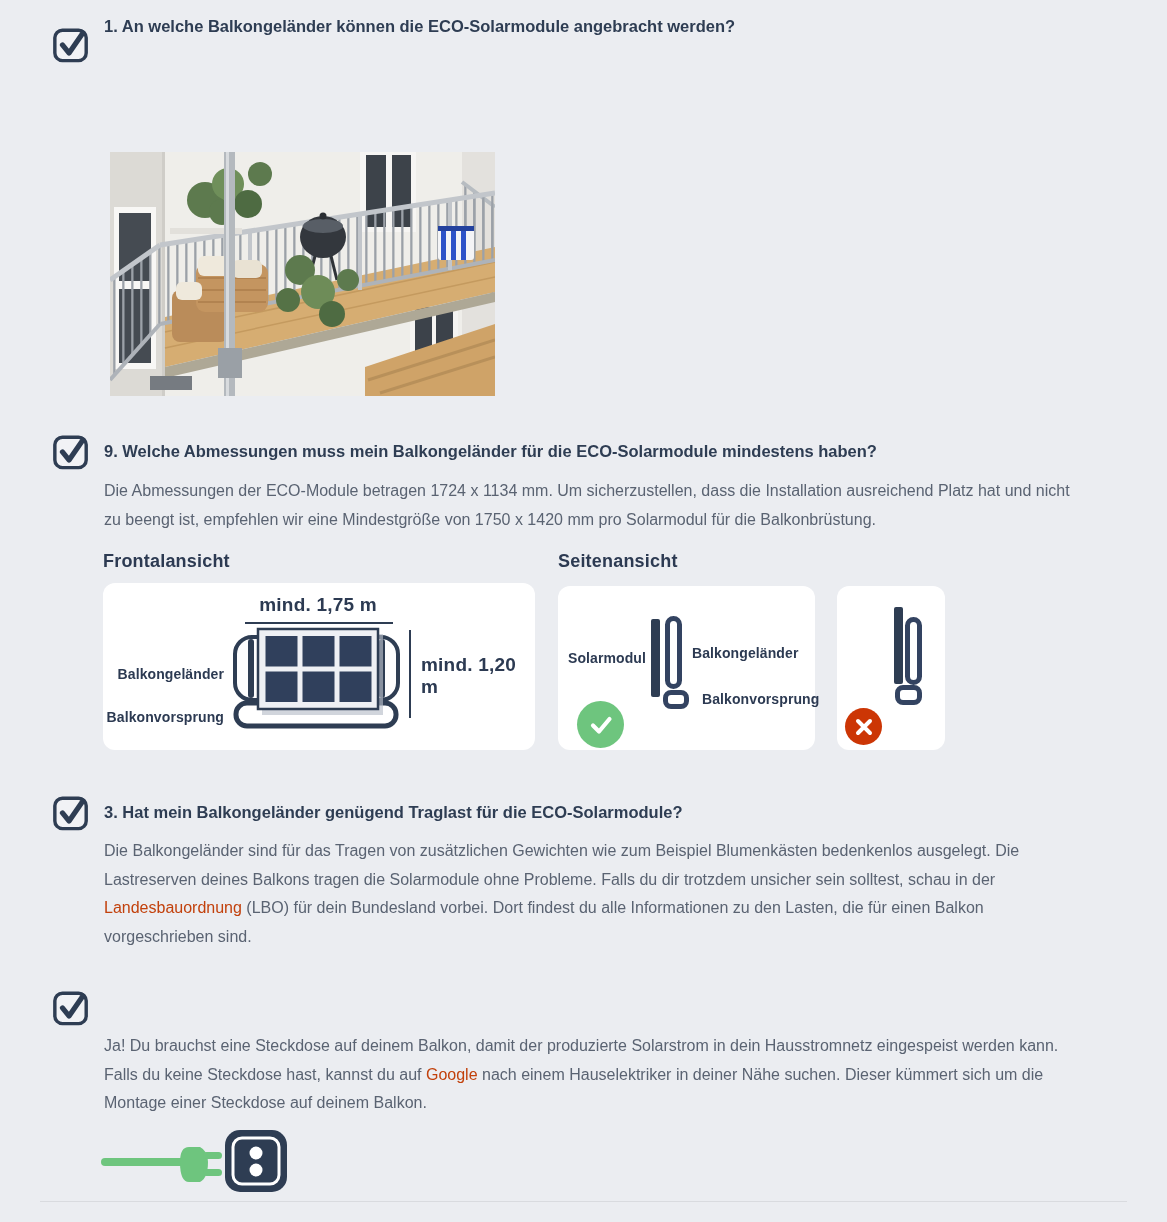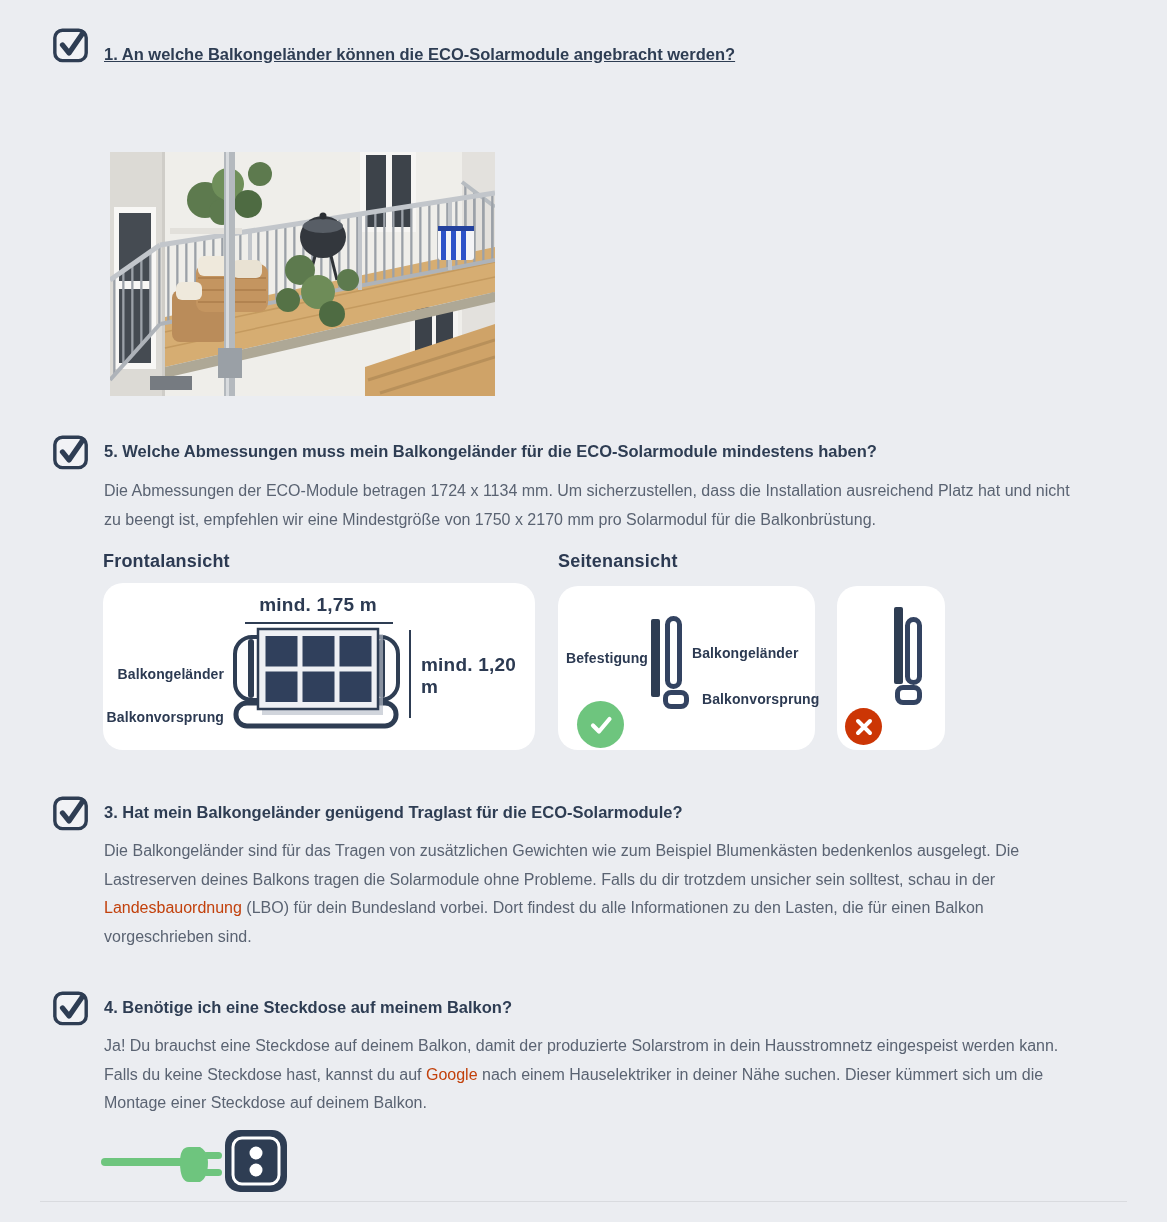--- a/index.html
+++ b/index.html
@@ -22,21 +22,21 @@
   }
   .green-link { color:#c2410c; text-decoration:none; cursor:pointer; }
 
   
   .photo { width:385px; height:244px; overflow:hidden; }
 
   
   .diagram-title {
     font-size:18px; font-weight:bold; color:#2c3a52; text-align:left; letter-spacing:.2px;
   }
-  .card { background:#ffffff; border-radius:20px; }
+  .card { background:#ffffff; border-radius:12px; }
   .diag-label { font-size:14px; font-weight:bold; color:#2c3a52; letter-spacing:.1px; }
   .mind-label { font-size:19px; font-weight:bold; color:#2c3a52; letter-spacing:.2px; }
   .hline { height:2px; background:#2e3d53; }
   .vline { width:2px; background:#2e3d53; }
 
   .sv-bar { background:#2e3d53; border-radius:2px; }
   .sv-rail { border:5px solid #334361; border-radius:9px; background:transparent; }
   .sv-ledge { border:5px solid #334361; border-radius:8px; background:#ffffff; }
 
   .status-circle { border-radius:50%; display:flex; align-items:center; justify-content:center; }
@@ -47,21 +47,21 @@
 <body>
 
 <div class="page">
 
   <div class="abs checkbox" style="left:52px; top:25px;">
     <svg width="38" height="38" viewBox="0 0 40 40">
       <rect x="3" y="5.5" width="33" height="32" rx="8" fill="#f1f2f5" stroke="#2e3d53" stroke-width="3.6"></rect>
       <path d="M11 21 L18 29.5 L32.5 8.5" fill="none" stroke="#2e3d53" stroke-width="5.4" stroke-linecap="round" stroke-linejoin="round"></path>
     </svg>
   </div>
-  <div class="abs question" style="left:104px; top:44px; width:980px;text-decoration:underline;">1. An welche Balkongeländer können die ECO-Solarmodule angebracht werden?</div>
+  <div class="abs question" style="left:104px; top:16px; width:980px;">1. An welche Balkongeländer können die ECO-Solarmodule angebracht werden?</div>
 
   <div class="abs photo" style="left:110px; top:152px;">
     <svg width="385" height="244" viewBox="0 0 385 244">
       <defs>
         <pattern id="bars" width="9" height="10" patternUnits="userSpaceOnUse">
           <rect x="3.2" y="0" width="2.3" height="10" fill="#9ba1a8"></rect>
         </pattern>
       </defs>
 
       <rect x="0" y="0" width="385" height="244" fill="#efeeea"></rect>
@@ -143,22 +143,22 @@
       <rect x="108" y="196" width="24" height="30" fill="#9aa0a6"></rect>
     </svg>
   </div>
 
   <div class="abs checkbox" style="left:52px; top:432px;">
     <svg width="38" height="38" viewBox="0 0 40 40">
       <rect x="3" y="5.5" width="33" height="32" rx="8" fill="#f1f2f5" stroke="#2e3d53" stroke-width="3.6"></rect>
       <path d="M11 21 L18 29.5 L32.5 8.5" fill="none" stroke="#2e3d53" stroke-width="5.4" stroke-linecap="round" stroke-linejoin="round"></path>
     </svg>
   </div>
-  <div class="abs question" style="left:104px; top:441px; width:980px;">5. Welche Abmessungen muss mein Balkongeländer für die ECO-Solarmodule mindestens haben?</div>
-  <div class="abs answer" style="left:104px; top:477px;">Die Abmessungen der ECO-Module betragen 1724 x 1134 mm. Um sicherzustellen, dass die Installation ausreichend Platz hat und nicht zu beengt ist, empfehlen wir eine Mindestgröße von 1750 x 2170 mm pro Solarmodul für die Balkonbrüstung.</div>
+  <div class="abs question" style="left:104px; top:441px; width:980px;">9. Welche Abmessungen muss mein Balkongeländer für die ECO-Solarmodule mindestens haben?</div>
+  <div class="abs answer" style="left:104px; top:477px;">Die Abmessungen der ECO-Module betragen 1724 x 1134 mm. Um sicherzustellen, dass die Installation ausreichend Platz hat und nicht zu beengt ist, empfehlen wir eine Mindestgröße von 1750 x 1420 mm pro Solarmodul für die Balkonbrüstung.</div>
 
   <div class="abs diagram-title" style="left:103px; top:551px; width:432px;">Frontalansicht</div>
   <div class="abs diagram-title" style="left:558px; top:551px; width:240px;">Seitenansicht</div>
 
   <div class="abs card" style="left:103px; top:583px; width:432px; height:167px;">
     <div class="abs mind-label" style="left:115px; top:11px; width:200px; text-align:center;">mind. 1,75 m</div>
     <div class="abs hline" style="left:142px; top:39px; width:148px;"></div>
 
     <div class="abs" style="left:128px; top:42px;">
       <svg width="172" height="106" viewBox="0 0 172 106">
@@ -185,21 +185,21 @@
     </div>
 
     <div class="abs vline" style="left:306px; top:47px; height:88px;"></div>
     <div class="abs mind-label" style="left:318px; top:71px; width:110px;">mind. 1,20 m</div>
 
     <div class="abs diag-label" style="left:0px; top:83px; width:121px; text-align:right;">Balkongeländer</div>
     <div class="abs diag-label" style="left:0px; top:126px; width:121px; text-align:right;">Balkonvorsprung</div>
   </div>
 
   <div class="abs card" style="left:558px; top:586px; width:257px; height:164px;">
-    <div class="abs diag-label" style="left:8px; top:64px; width:80px; text-align:right;">Befestigung</div>
+    <div class="abs diag-label" style="left:8px; top:64px; width:80px; text-align:right;">Solarmodul</div>
     <div class="abs sv-bar" style="left:93px; top:33px; width:9px; height:78px;"></div>
     <div class="abs sv-rail" style="left:107px; top:30px; width:17px; height:73px;"></div>
     <div class="abs sv-ledge" style="left:105px; top:104px; width:26px; height:19px;"></div>
     <div class="abs diag-label" style="left:134px; top:59px; width:110px;">Balkongeländer</div>
     <div class="abs diag-label" style="left:144px; top:105px; width:120px;">Balkonvorsprung</div>
     <div class="abs status-circle" style="left:19px; top:115px; width:47px; height:47px; background:#6ec57e;">
       <svg width="30" height="30" viewBox="0 0 30 30">
         <path d="M7 15.5 L13 21.5 L23.5 9" fill="none" stroke="#ffffff" stroke-width="4.2" stroke-linecap="round" stroke-linejoin="round"></path>
       </svg>
     </div>
@@ -226,21 +226,20 @@
   <div class="abs answer" style="left:104px; top:837px;">
     <span>Die Balkongeländer sind für das Tragen von zusätzlichen Gewichten wie zum Beispiel Blumenkästen bedenkenlos ausgelegt. Die Lastreserven deines Balkons tragen die Solarmodule ohne Probleme. Falls du dir trotzdem unsicher sein solltest, schau in der </span><a class="green-link">Landesbauordnung</a><span> (LBO) für dein Bundesland vorbei. Dort findest du alle Informationen zu den Lasten, die für einen Balkon vorgeschrieben sind.</span>
   </div>
 
   <div class="abs checkbox" style="left:52px; top:988px;">
     <svg width="38" height="38" viewBox="0 0 40 40">
       <rect x="3" y="5.5" width="33" height="32" rx="8" fill="#f1f2f5" stroke="#2e3d53" stroke-width="3.6"></rect>
       <path d="M11 21 L18 29.5 L32.5 8.5" fill="none" stroke="#2e3d53" stroke-width="5.4" stroke-linecap="round" stroke-linejoin="round"></path>
     </svg>
   </div>
-  <div class="abs question" style="left:104px; top:997px; width:980px;">4. Benötige ich eine Steckdose auf meinem Balkon?</div>
   <div class="abs answer" style="left:104px; top:1032px;">
     <span>Ja! Du brauchst eine Steckdose auf deinem Balkon, damit der produzierte Solarstrom in dein Hausstromnetz eingespeist werden kann. Falls du keine Steckdose hast, kannst du auf </span><a class="green-link">Google</a><span> nach einem Hauselektriker in deiner Nähe suchen. Dieser kümmert sich um die Montage einer Steckdose auf deinem Balkon.</span>
   </div>
 
   <div class="abs" style="left:100px; top:1126px;">
     <svg width="192" height="70" viewBox="0 0 192 70">
 
       <line x1="5" y1="36" x2="88" y2="36" stroke="#6ec57e" stroke-width="8" stroke-linecap="round"></line>
 
       <path d="M89 21 Q80 21 80 36 Q80 56 89 56 L100 56 Q108 52 108 36 Q108 25 100 21 Z" fill="#6ec57e"></path>

